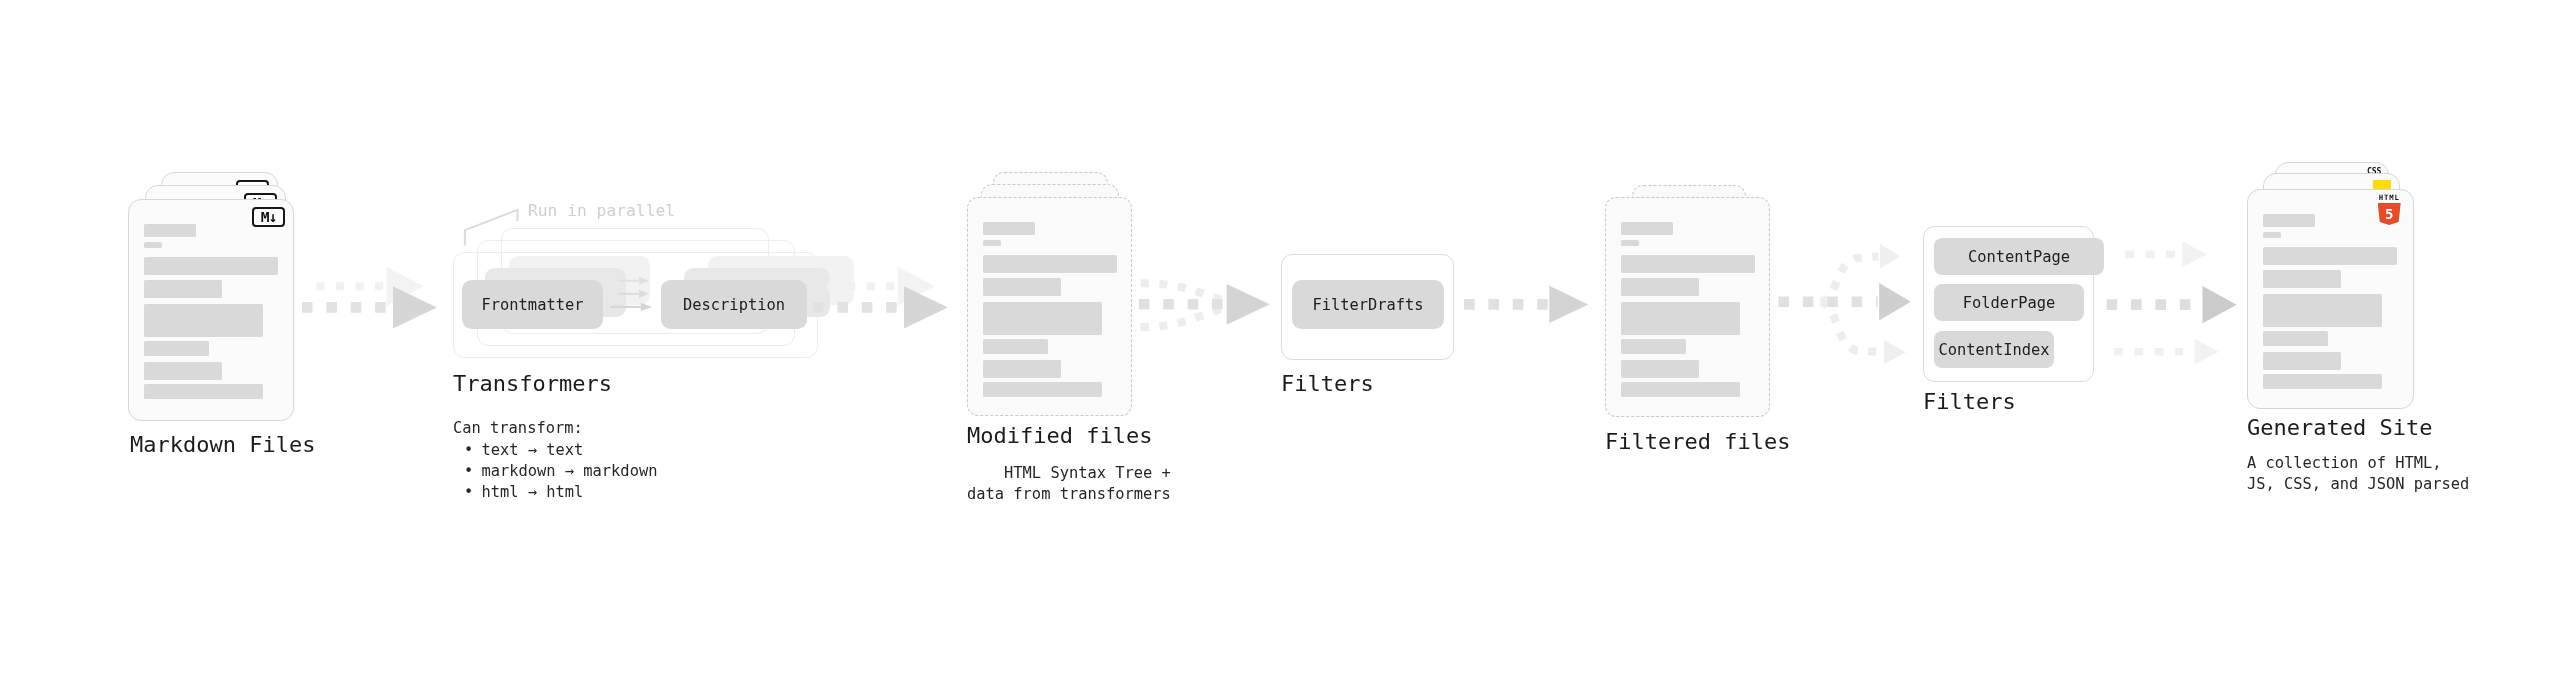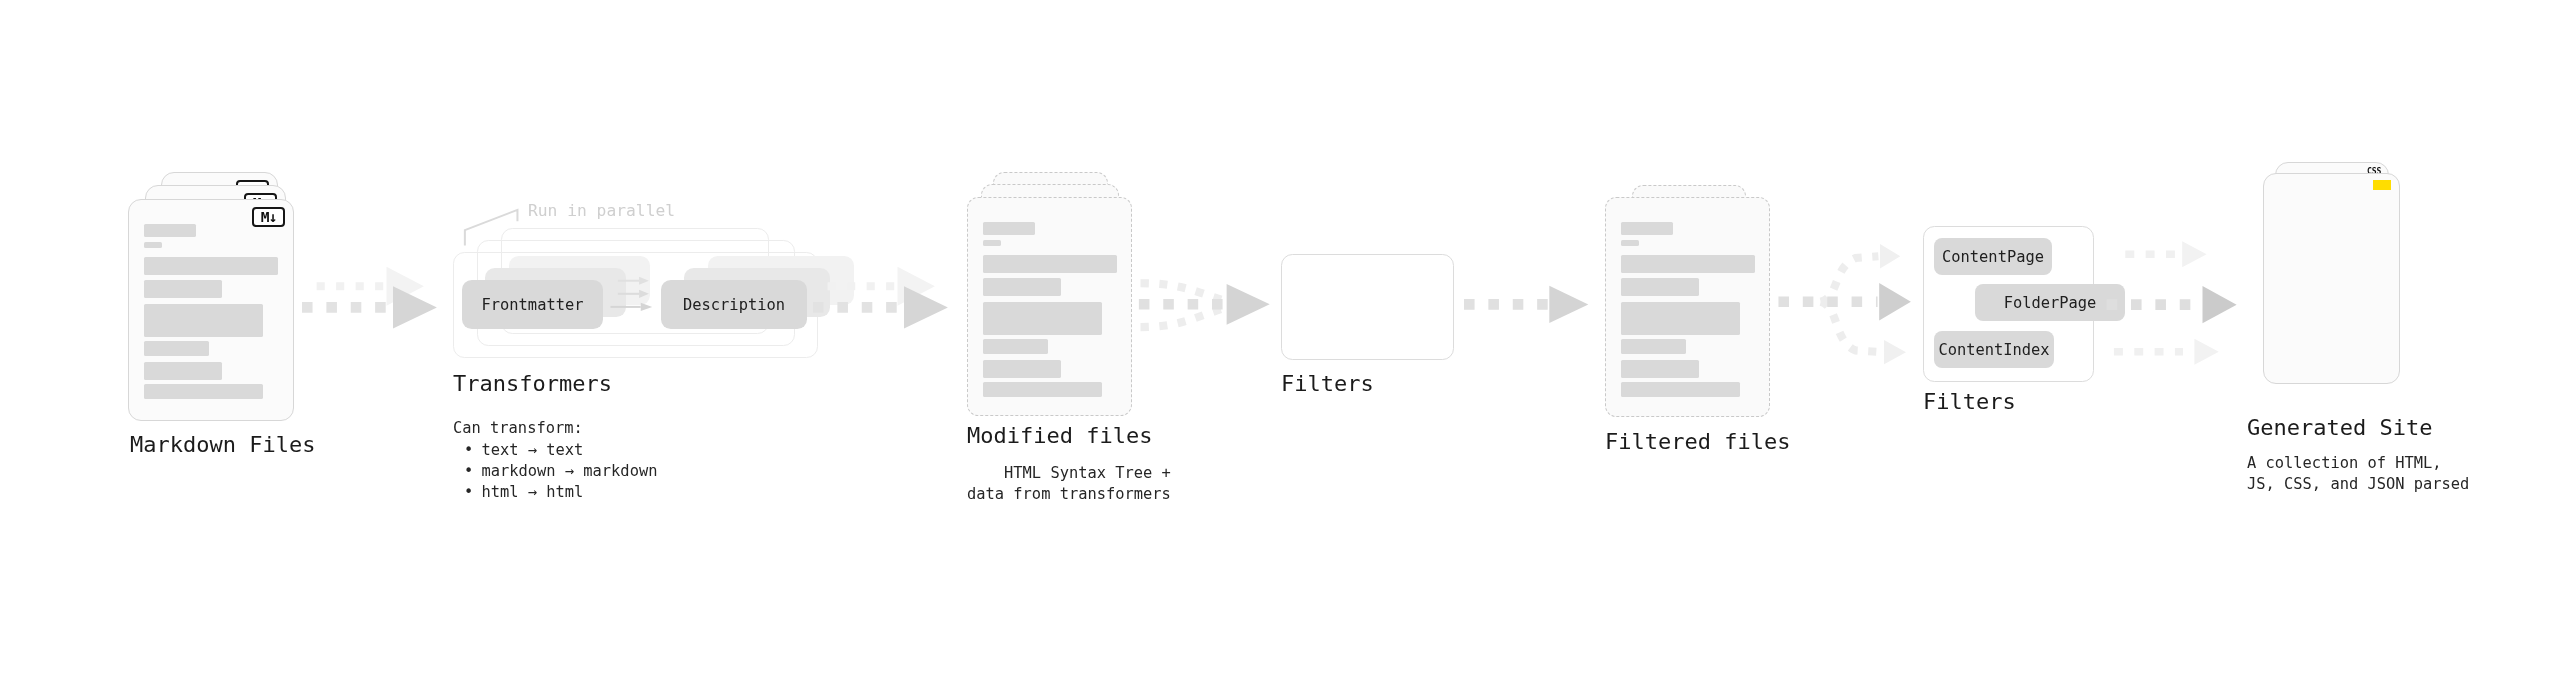--- a/index.html
+++ b/index.html
@@ -163,20 +163,21 @@
 
   <svg class="arrows" style="left:1134px;top:258px;" width="140" height="93" viewBox="0 0 3170 838">
     <path d="M8,31 C55,31 72,40 110,52" fill="none" stroke="#ededed" stroke-width="10" stroke-dasharray="10 13"></path>
     <path d="M8,85 C55,85 72,74 110,62" fill="none" stroke="#ededed" stroke-width="10" stroke-dasharray="10 13"></path>
     <line x1="6" y1="57" x2="112" y2="57" stroke="#e0e0e0" stroke-width="13" stroke-dasharray="13 17"></line>
     <polygon points="114,32 167,57 114,82" fill="#d4d4d4"></polygon>
   </svg>
 
   <div class="station">
     <div class="panel" style="left:1281px;top:254px;width:173px;height:106px;"></div>
+    <div class="pill" style="left:1292px;top:280px;width:152px;height:49px;">FilterDrafts</div>
     <div class="title" style="left:1281px;top:371px;">Filters</div>
   </div>
 
   <svg class="arrows" style="left:1464px;top:280px;" width="128" height="49" viewBox="0 0 3170 838">
     <line x1="0" y1="30" x2="103" y2="30" stroke="#e0e0e0" stroke-width="13" stroke-dasharray="13 17"></line>
     <polygon points="105,7 153,30 105,53" fill="#d4d4d4"></polygon>
   </svg>
 
   <div class="station">
     <div class="card dashed" style="left:1632px;top:185px;width:114px;height:211px;"></div>
@@ -197,42 +198,58 @@
     <path d="M55,76 C78,70 70,34 98,22 L126,20" fill="none" stroke="#ededed" stroke-width="10" stroke-dasharray="10 13"></path>
     <polygon points="128,5 153,20 128,35" fill="#f0f0f0"></polygon>
     <path d="M55,76 C78,82 70,124 98,136 L131,138" fill="none" stroke="#ededed" stroke-width="10" stroke-dasharray="10 13"></path>
     <polygon points="133,123 160,138 133,153" fill="#f0f0f0"></polygon>
     <line x1="3" y1="76" x2="125" y2="76" stroke="#e0e0e0" stroke-width="13" stroke-dasharray="13 17"></line>
     <polygon points="127,53 166,76 127,99" fill="#cfcfcf"></polygon>
   </svg>
 
   <div class="station">
     <div class="panel" style="left:1923px;top:226px;width:171px;height:156px;"></div>
-    <div class="pill epill" style="left:1934px;top:238px;width:118px;height:37px;">ContentPage</div>
-    <div class="pill epill" style="left:1934px;top:284px;width:150px;height:37px;margin-left:41px;">FolderPage</div>
+    <div class="pill epill" style="left:1934px;top:238px;width:170px;height:37px;">ContentPage</div>
+    <div class="pill epill" style="left:1934px;top:284px;width:150px;height:37px;">FolderPage</div>
     <div class="pill epill" style="left:1934px;top:331px;width:120px;height:37px;">ContentIndex</div>
     <div class="title" style="left:1923px;top:389px;">Filters</div>
   </div>
 
   <svg class="arrows" style="left:2105px;top:238px;" width="140" height="132" viewBox="0 0 3170 838">
     <line x1="25" y1="20" x2="93" y2="20" stroke="#f0f0f0" stroke-width="9" stroke-dasharray="11 14"></line>
     <polygon points="95,4 125,20 95,36" fill="#f2f2f2"></polygon>
     <line x1="2" y1="82" x2="118" y2="82" stroke="#dedede" stroke-width="13" stroke-dasharray="13 17"></line>
     <polygon points="120,59 162,82 120,105" fill="#cbcbcb"></polygon>
     <line x1="11" y1="140" x2="96" y2="140" stroke="#f0f0f0" stroke-width="9" stroke-dasharray="11 14"></line>
     <polygon points="110,124 140,140 110,156" fill="#f2f2f2"></polygon>
   </svg>
 
   <div class="station">
     <div class="card" style="left:2275px;top:162px;width:114px;height:211px;">
       <span class="corner css-badge" style="top:4.1px;right:6.5px;">CSS</span>
     </div>
     <div class="card" style="left:2263px;top:173px;width:137px;height:211px;">
       <span class="corner js-badge" style="top:5.7px;right:8.1px;"></span>
     </div>
+    <div class="card" style="left:2247px;top:189px;width:167px;height:220px;">
+      <span class="corner html5-icon" style="top:4.1px;right:9.8px;">
+        <span class="html5-word">HTML</span>
+        <span class="html5-shield">
+          <span class="html5-five">5</span>
+        </span>
+      </span>
+      <div class="bar b1"></div>
+      <div class="bar b2"></div>
+      <div class="bar b3"></div>
+      <div class="bar b4"></div>
+      <div class="bar b5"></div>
+      <div class="bar b6"></div>
+      <div class="bar b7"></div>
+      <div class="bar b8"></div>
+    </div>
     <div class="title" style="left:2247px;top:415px;">Generated Site</div>
     <div class="desc" style="left:2247px;top:453px;">
       <div>A collection of HTML,</div>
       <div>JS, CSS, and JSON parsed</div>
     </div>
   </div>
 
 </div>
 
 

